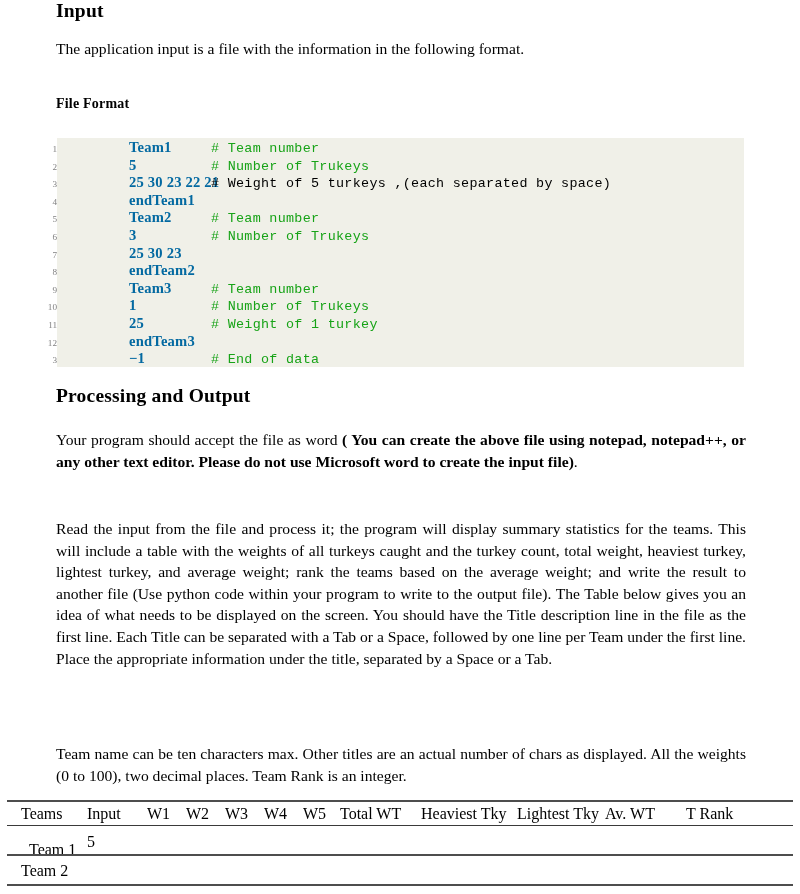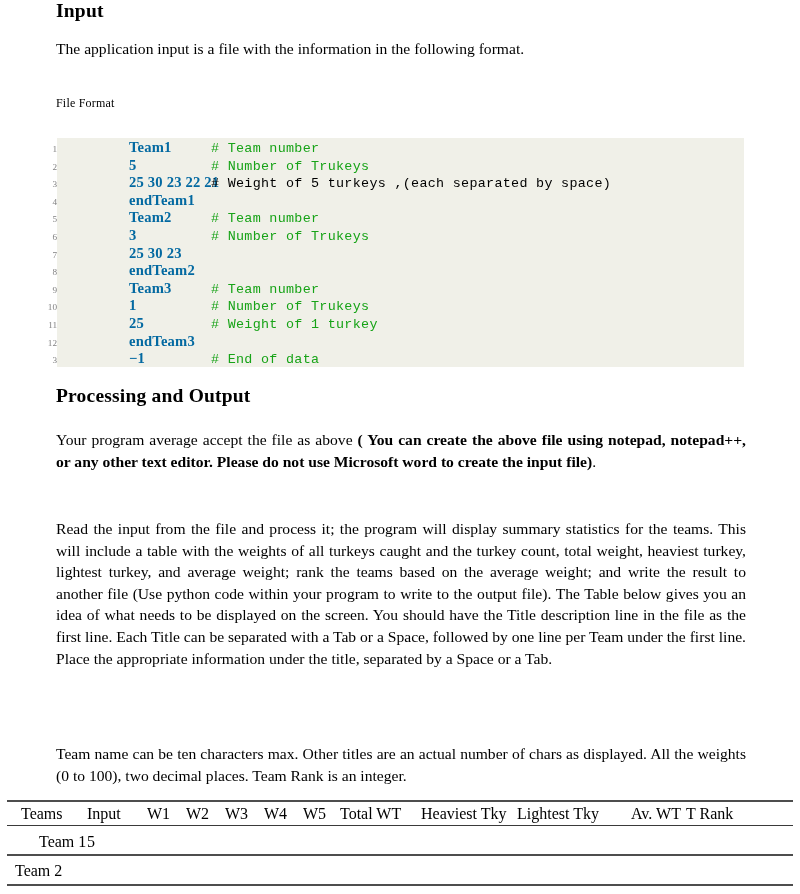--- a/index.html
+++ b/index.html
@@ -25,22 +25,22 @@
   
   .h-section {
     font-family: "Liberation Serif", "DejaVu Serif", serif;
     font-weight: bold;
     font-size: 19.5px;
     letter-spacing: 0.2px;
     margin: 0;
   }
   .h-sub {
     font-family: "Liberation Serif", "DejaVu Serif", serif;
-    font-weight: normal;
-    font-size: 12px;
+    font-weight: bold;
+    font-size: 14px;
     letter-spacing: 0.2px;
     margin: 0;
   }
 
   
   .para {
     font-size: 15.6px;
     line-height: 21.6px;
     text-align: justify;
     text-justify: inter-word;
@@ -183,50 +183,50 @@
         <div class="code-row"><span class="lineno">9</span><span class="code-main">Team3</span><span class="code-comment" style="color: rgb(23, 163, 23);"># Team number</span></div>
         <div class="code-row"><span class="lineno">10</span><span class="code-main">1</span><span class="code-comment" style="color: rgb(23, 163, 23);"># Number of Trukeys</span></div>
         <div class="code-row"><span class="lineno">11</span><span class="code-main">25</span><span class="code-comment" style="color: rgb(23, 163, 23);"># Weight of 1 turkey</span></div>
         <div class="code-row"><span class="lineno">12</span><span class="code-main">endTeam3</span><span class="code-comment" style="color: rgb(23, 163, 23);"></span></div>
         <div class="code-row"><span class="lineno">3</span><span class="code-main">−1</span><span class="code-comment" style="color: rgb(23, 163, 23);"># End of data</span></div>
       </div>
   </div>
 
   <h2 class="h-section abs" id="processing-heading">Processing and Output</h2>
 
-  <p class="para abs" id="para-accept"><span>Your program average accept the file as above </span><b>( You can create the above file using notepad, notepad++, or any other text editor. Please do not use Microsoft word to create the input file)</b><span>.</span></p>
+  <p class="para abs" id="para-accept"><span>Your program should accept the file as word </span><b>( You can create the above file using notepad, notepad++, or any other text editor. Please do not use Microsoft word to create the input file)</b><span>.</span></p>
 
   <p class="para abs" id="para-read">Read the input from the file and process it; the program will display summary statistics for the teams. This will include a table with the weights of all turkeys caught and the turkey count, total weight, heaviest turkey, lightest turkey, and average weight; rank the teams based on the average weight; and write the result to another file (Use python code within your program to write to the output file). The Table below gives you an idea of what needs to be displayed on the screen. You should have the Title description line in the file as the first line. Each Title can be separated with a Tab or a Space, followed by one line per Team under the first line. Place the appropriate information under the title, separated by a Space or a Tab.</p>
 
   <p class="para abs" id="para-teamname">Team name can be ten characters max. Other titles are an actual number of chars as displayed. All the weights (0 to 100), two decimal places. Team Rank is an integer.</p>
 
   <div>
     <div class="rule-top"></div>
     <div class="trow" id="thead-row">
         <span class="cell" style="left: 14px;">Teams</span>
         <span class="cell" style="left: 80px;">Input</span>
         <span class="cell" style="left: 140px;">W1</span>
         <span class="cell" style="left: 179px;">W2</span>
         <span class="cell" style="left: 218px;">W3</span>
         <span class="cell" style="left: 257px;">W4</span>
         <span class="cell" style="left: 296px;">W5</span>
         <span class="cell" style="left: 333px;">Total WT</span>
         <span class="cell" style="left: 414px;">Heaviest Tky</span>
         <span class="cell" style="left: 510px;">Lightest Tky</span>
-        <span class="cell" style="left: 624px; text-align: right;">Av. WT</span>
+        <span class="cell" style="left: 598px; text-align: right;">Av. WT</span>
         <span class="cell" style="left: 679px;">T Rank</span>
       </div>
     <div class="rule-mid" id="rule-head-bottom"></div>
     <div class="trow" id="trow-1">
-        <span class="cell" style="left: 32px;">Team 1</span>
+        <span class="cell" style="left: 22px; margin-top: 8px;">Team 1</span>
         <span class="cell" style="left: 80px;">5</span>
       </div>
     <div class="rule-thick" id="rule-row1-bottom"></div>
     <div class="trow" id="trow-2">
-        <span class="cell" style="left: 8px; text-align: right;">Team 2</span>
+        <span class="cell" style="left: 14px; text-align: right;">Team 2</span>
       </div>
     <div class="rule-thick" id="rule-row2-bottom"></div>
     <div class="trow" id="trow-dots">
       <span class="dots">...</span>
     </div>
   </div>
 
 </div>
 
 </body></html>

